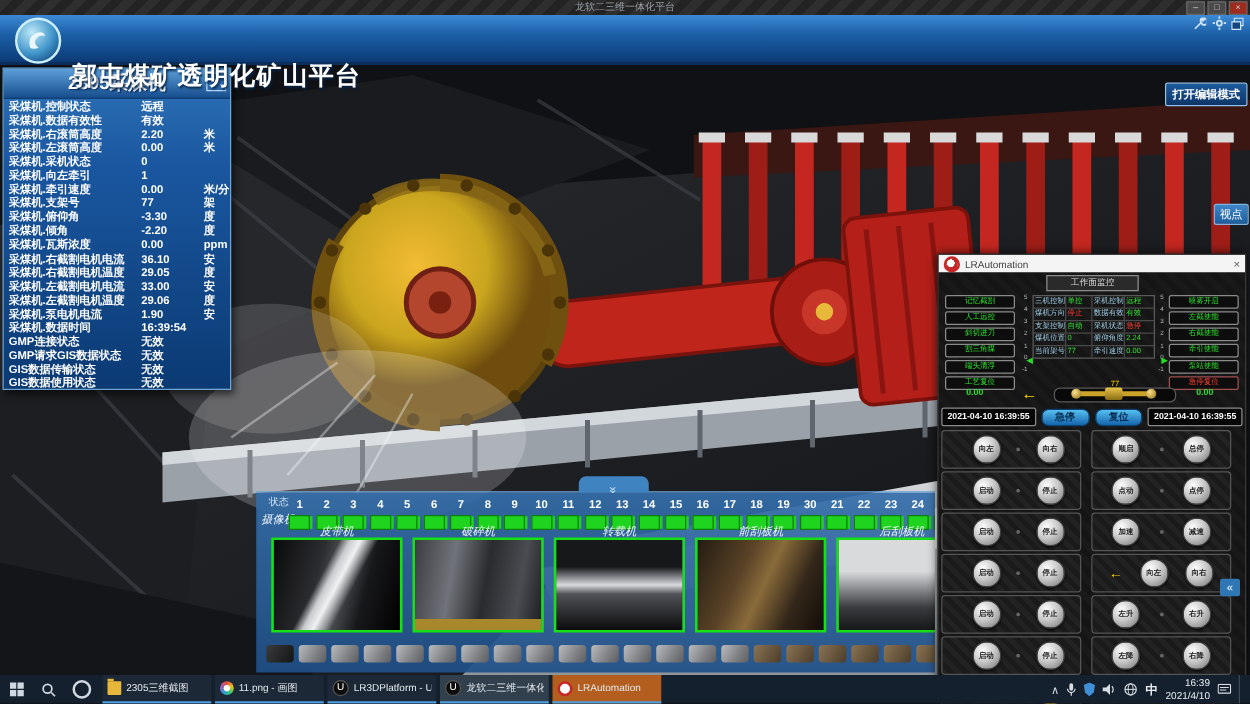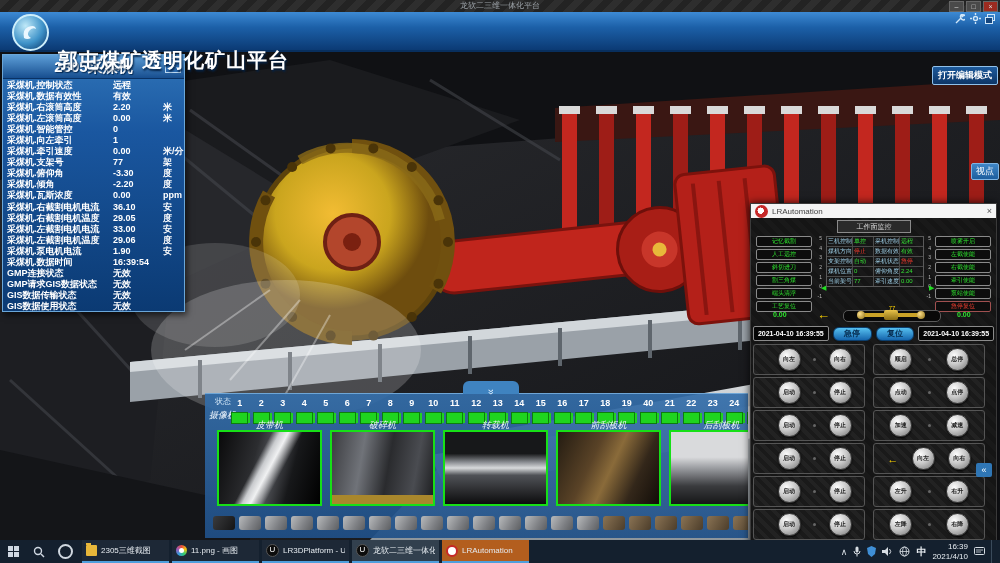--- a/index.html
+++ b/index.html
@@ -392,21 +392,21 @@
           <span class="lp-label">采煤机.右滚筒高度</span>
           <span class="lp-value">2.20</span>
           <span class="lp-unit">米</span>
         </div>
         <div class="lp-row">
           <span class="lp-label">采煤机.左滚筒高度</span>
           <span class="lp-value">0.00</span>
           <span class="lp-unit">米</span>
         </div>
         <div class="lp-row">
-          <span class="lp-label">采煤机.智能管控</span>
+          <span class="lp-label">采煤机.采机状态</span>
           <span class="lp-value">0</span>
           <span class="lp-unit"></span>
         </div>
         <div class="lp-row">
           <span class="lp-label">采煤机.向左牵引</span>
           <span class="lp-value">1</span>
           <span class="lp-unit"></span>
         </div>
         <div class="lp-row">
           <span class="lp-label">采煤机.牵引速度</span>
@@ -561,21 +561,21 @@
         </div>
         <div class="chan">
           <div class="chan-num">18</div>
           <div class="chan-sq"></div>
         </div>
         <div class="chan">
           <div class="chan-num">19</div>
           <div class="chan-sq"></div>
         </div>
         <div class="chan">
-          <div class="chan-num">40</div>
+          <div class="chan-num">30</div>
           <div class="chan-sq"></div>
         </div>
         <div class="chan">
           <div class="chan-num">21</div>
           <div class="chan-sq"></div>
         </div>
         <div class="chan">
           <div class="chan-num">22</div>
           <div class="chan-sq"></div>
         </div>

